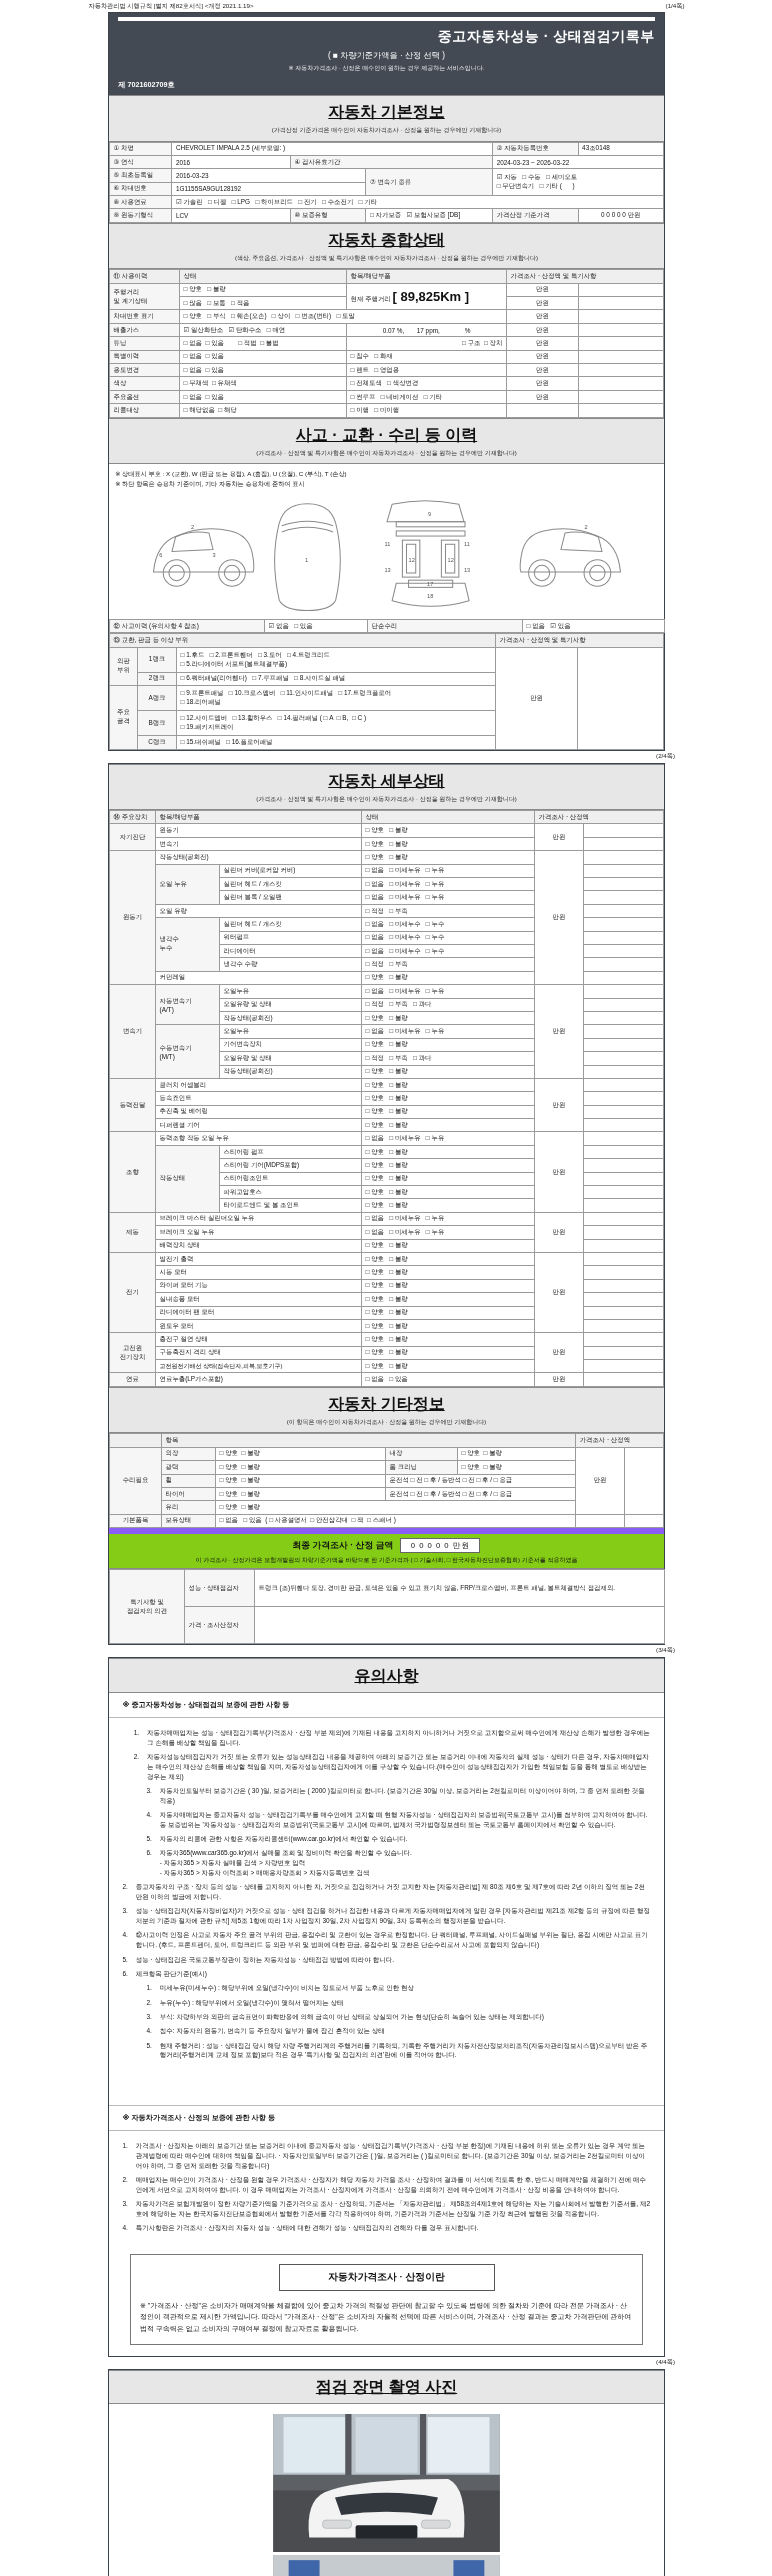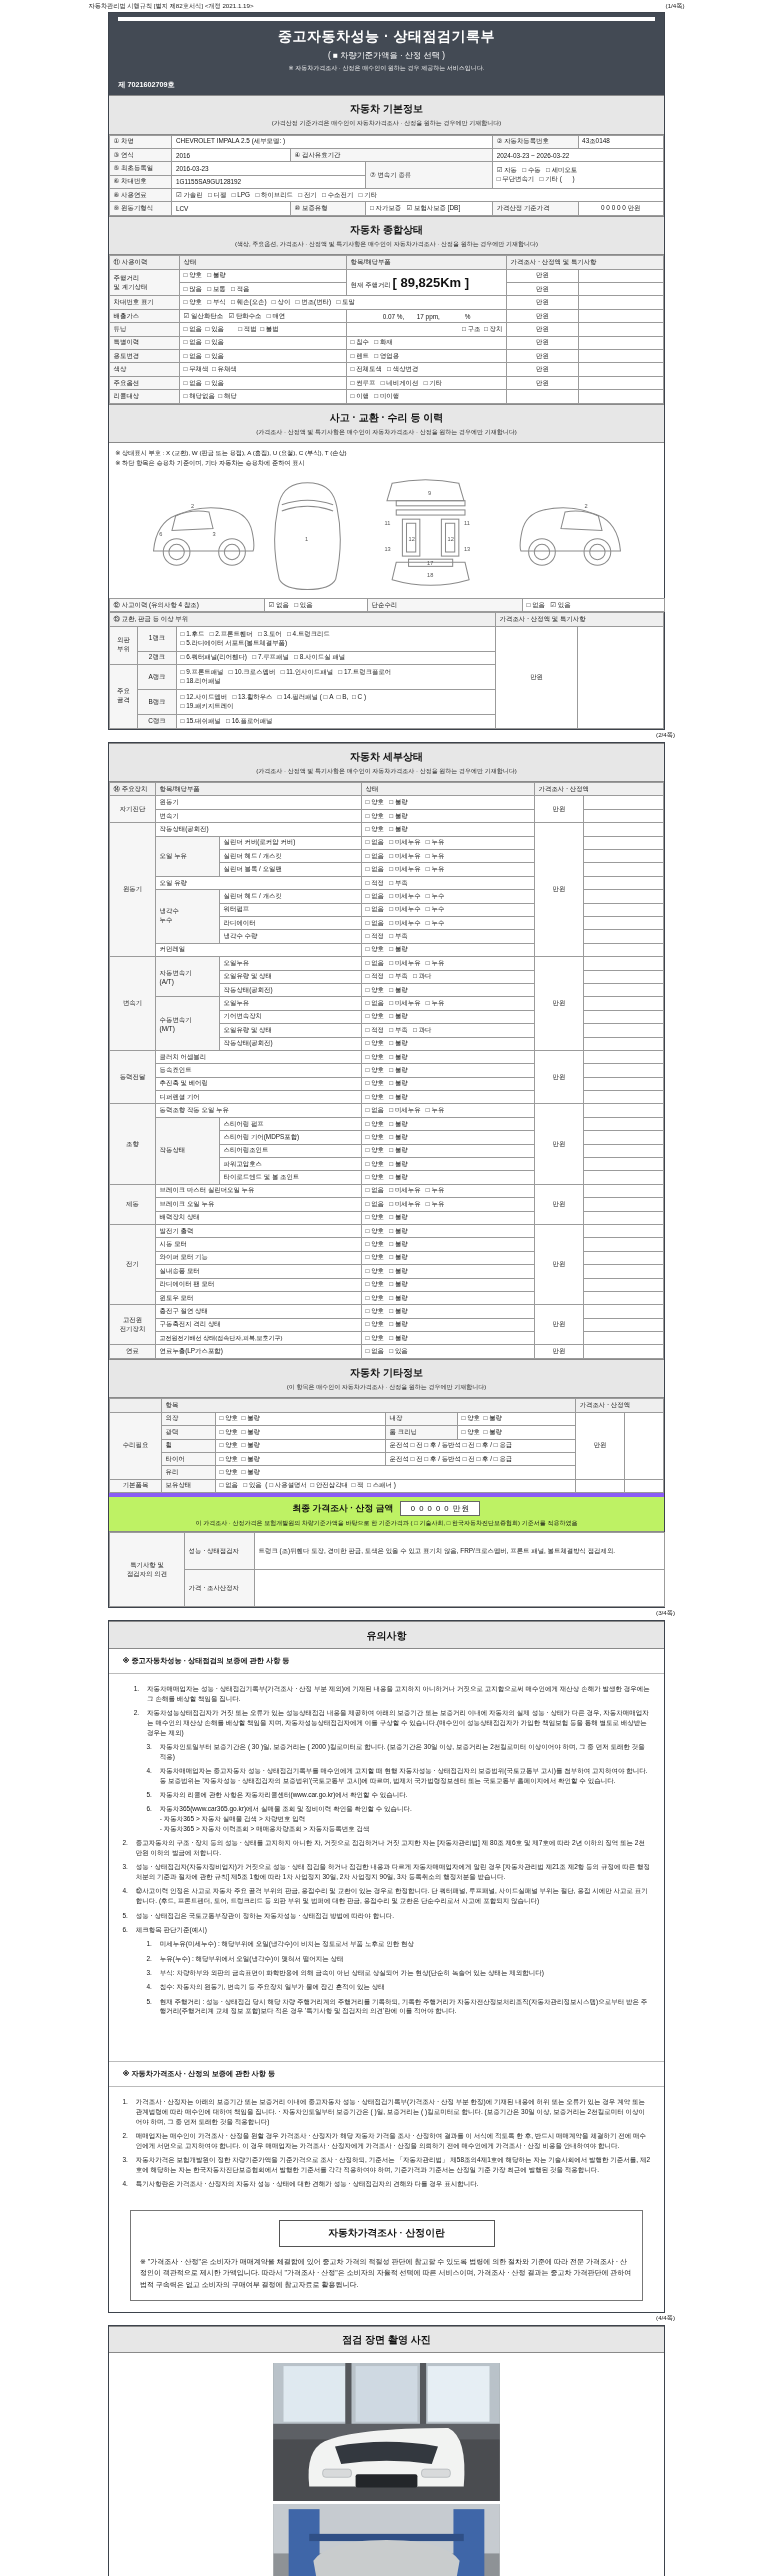--- a/index.html
+++ b/index.html
@@ -10,49 +10,49 @@
     font-family:"Liberation Sans","DejaVu Sans",sans-serif;
   }
   .wrap { width:598px; margin:0 auto; }
   .metaline { display:flex; justify-content:space-between; font-size:6.2px; padding:2.1px 1px 1px 1px; color:#222; }
   .sheet { width:557px; margin:0 auto; border:1.5px solid #3d434c; background:#fff; }
   .marker { width:577px; margin:1px auto 2.1px; text-align:right; font-size:6.2px; color:#222; }
 
   
   .dark { background:#434a54; color:#fff; padding:3.1px 9.3px 5.2px; }
   .dark .stripe { height:3.6px; background:#ffffff; margin:1px 0 7.2px; }
-  .dark .t1 { text-align:center; font-size:14px; font-weight:bold; letter-spacing:0.5px; }
+  .dark .t1 { text-align:right; font-size:14px; font-weight:bold; letter-spacing:0.5px; }
   .dark .t2 { text-align:center; font-size:8.2px; margin-top:4.1px; }
   .dark .t3 { text-align:center; font-size:6px; margin-top:2.6px; color:#f0f0f0; }
   .dark .docno { font-size:7.2px; font-weight:bold; margin-top:7.2px; }
 
   
   .stitle { background:#e7e7e7; border-top:0.5px solid #8a8a8a; border-bottom:0.5px solid #8a8a8a; text-align:center; padding:6.2px 0 5.2px; }
-  .stitle .h { font-size:10px; font-weight:bold; }
+  .stitle .h { font-size:16px; font-weight:bold;text-decoration:underline; }
   .stitle .n { font-size:6px; margin-top:3.1px; color:#222; }
 
   table { border-collapse:collapse; width:100%; table-layout:fixed; }
   td { border:0.5px solid #9b9b9b; font-size:6.4px; padding:1px 3.6px; height:13.4px; vertical-align:middle; }
   .lbl { background:#f6f6f6; }
   .hd  { background:#efefef; }
   .cb  { white-space:pre-wrap; }
   .ctr { text-align:center; }
   .rt  { text-align:right; }
   .pre { white-space:pre-wrap; }
   .sm  { font-size:6px; }
 
   .legend { font-size:6.2px; padding:4.1px 6.2px 1px; }
   .legend div { margin:1.5px 0; }
 
   .diagram { text-align:center; padding:3.1px 0 5.2px; }
 
   .bigkm { font-weight:bold; font-size:13px; }
 
   
-  .finalprice { border-top:4px solid #8b5cf6; border-bottom:0.5px solid #8a8a8a; background:#bef264; padding:4.1px 0 3.1px; text-align:center; }
+  .finalprice { border-top:6px solid #8b5cf6; border-bottom:0.5px solid #8a8a8a; background:#84cc16; padding:4.1px 0 3.1px; text-align:center; }
   .finalprice .row { display:flex; justify-content:center; align-items:center; gap:7.2px; }
   .finalprice .cap { font-size:8.8px; font-weight:bold; }
   .finalprice .box { border:0.5px solid #666; background:#fff; font-size:7.7px; padding:1.5px 9.3px; letter-spacing:1px; }
   .finalprice .note { font-size:6px; margin-top:3.1px; }
 
   
   .notice-body { padding:5.2px 13.4px 8.2px; }
   .notice-sub { font-size:7.2px; font-weight:bold; padding:7.2px 13.4px; border-bottom:0.5px solid #bbb; }
   .notice-sub2 { font-size:7.2px; font-weight:bold; padding:7.2px 13.4px; border-top:0.5px solid #bbb; border-bottom:0.5px solid #bbb;margin-top:32px; }
   .ni { font-size:6.5px; line-height:1.5; margin:4.6px 0; display:flex; }

